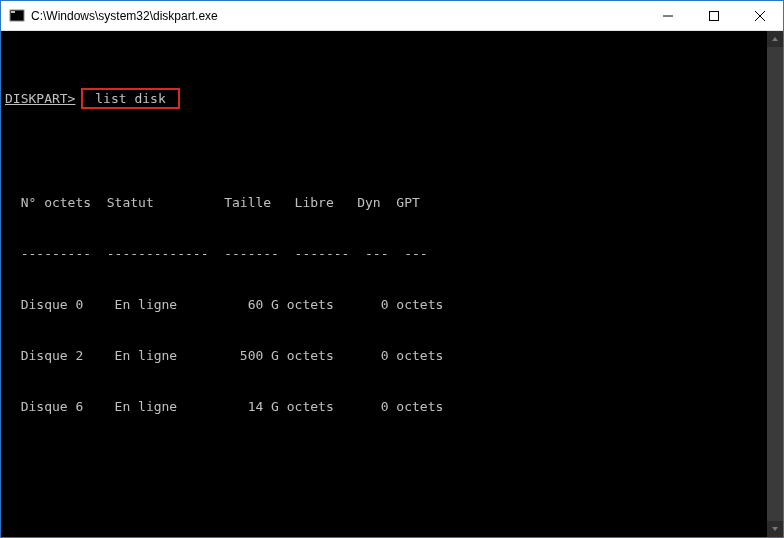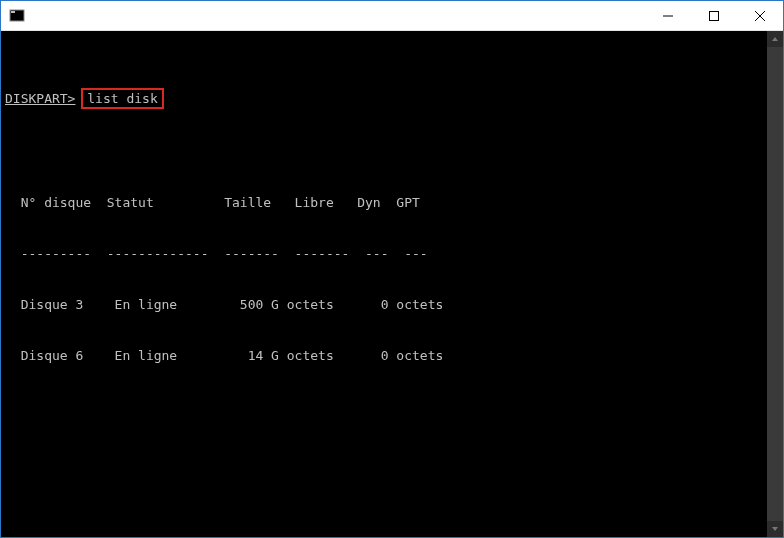--- a/index.html
+++ b/index.html
@@ -50,21 +50,21 @@
     line-height: 17px;
     padding: 6px 0 0 4px;
     position: relative;
     overflow: hidden;
     white-space: pre;
   }
   .line { display: block; min-height: 17px; }
   .prompt { color: #c0c0c0; text-decoration: underline; }
   .boxed {
     border: 2px solid #d82a1f;
-    padding: 0 4px;
+    padding: 0 12px;
     margin-left: -2px;
     display: inline-block;
   }
 
   
   .scrollbar {
     position: absolute;
     right: 0; top: 0;
     width: 16px; height: 100%;
     background: #1a1a1a;
@@ -92,20 +92,21 @@
 </head>
 <body>
 
 <div class="titlebar">
   <span class="app-icon">
     <svg width="16" height="16" viewBox="0 0 16 16">
       <rect x="1" y="2" width="14" height="11" fill="#000" stroke="#888" stroke-width="1"></rect>
       <rect x="2" y="3" width="4" height="2" fill="#bbb"></rect>
     </svg>
   </span>
+  <span class="title">C:\Windows\system32\diskpart.exe</span>
   <span class="spacer"></span>
   <div class="win-btn">
     <svg width="10" height="10">
         <line x1="0" y1="5" x2="10" y2="5" stroke="#000" stroke-width="1"></line>
       </svg>
   </div>
   <div class="win-btn">
     <svg width="10" height="10">
         <rect x="0.5" y="0.5" width="9" height="9" fill="none" stroke="#000" stroke-width="1"></rect>
       </svg>
@@ -115,23 +116,24 @@
       <line x1="0" y1="0" x2="10" y2="10" stroke="#000" stroke-width="1"></line>
       <line x1="10" y1="0" x2="0" y2="10" stroke="#000" stroke-width="1"></line>
     </svg>
   </div>
 </div>
 
 <div class="console">
 
   <span class="line"><span class="prompt">DISKPART&gt;</span> <span class="boxed">list disk</span></span>
   <span class="line"></span>
-  <span class="line">  N° disque  Statut         Taille   Libre   Dyn  GPT</span>
+  <span class="line">  N° octets  Statut         Taille   Libre   Dyn  GPT</span>
   <span class="line">  ---------  -------------  -------  -------  ---  ---</span>
-  <span class="line">  Disque 3    En ligne        500 G octets      0 octets</span>
+  <span class="line">  Disque 0    En ligne         60 G octets      0 octets</span>
+  <span class="line">  Disque 2    En ligne        500 G octets      0 octets</span>
   <span class="line">  Disque 6    En ligne         14 G octets      0 octets</span>
   <span class="line"></span>
 
   
   
   
   
 
   
   

